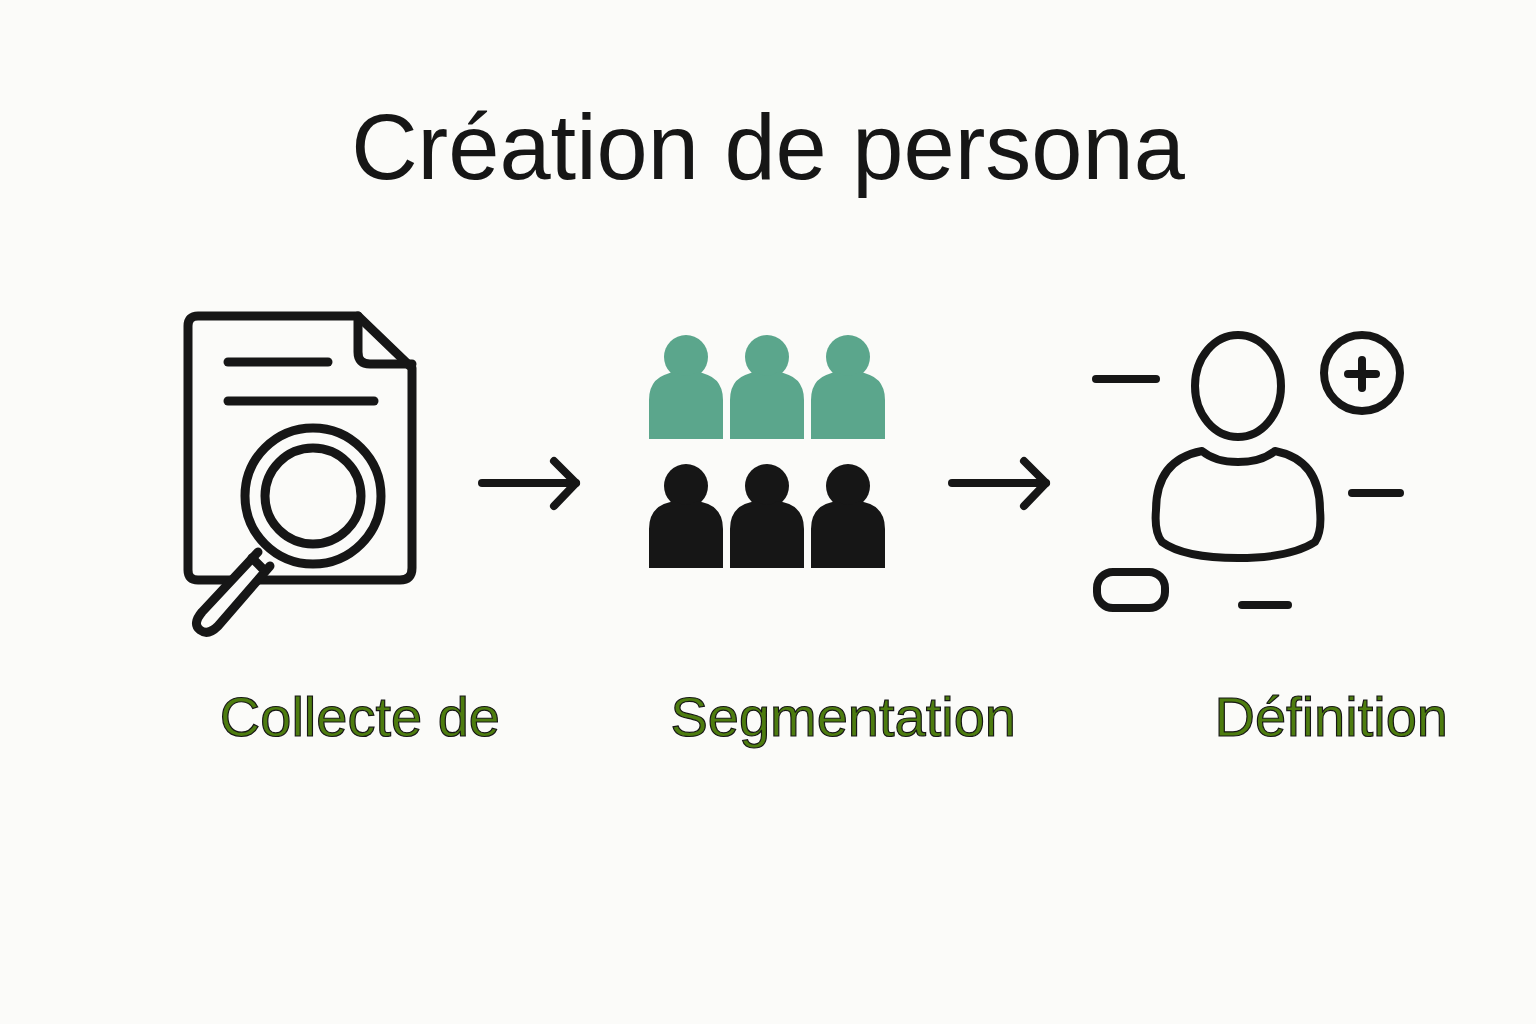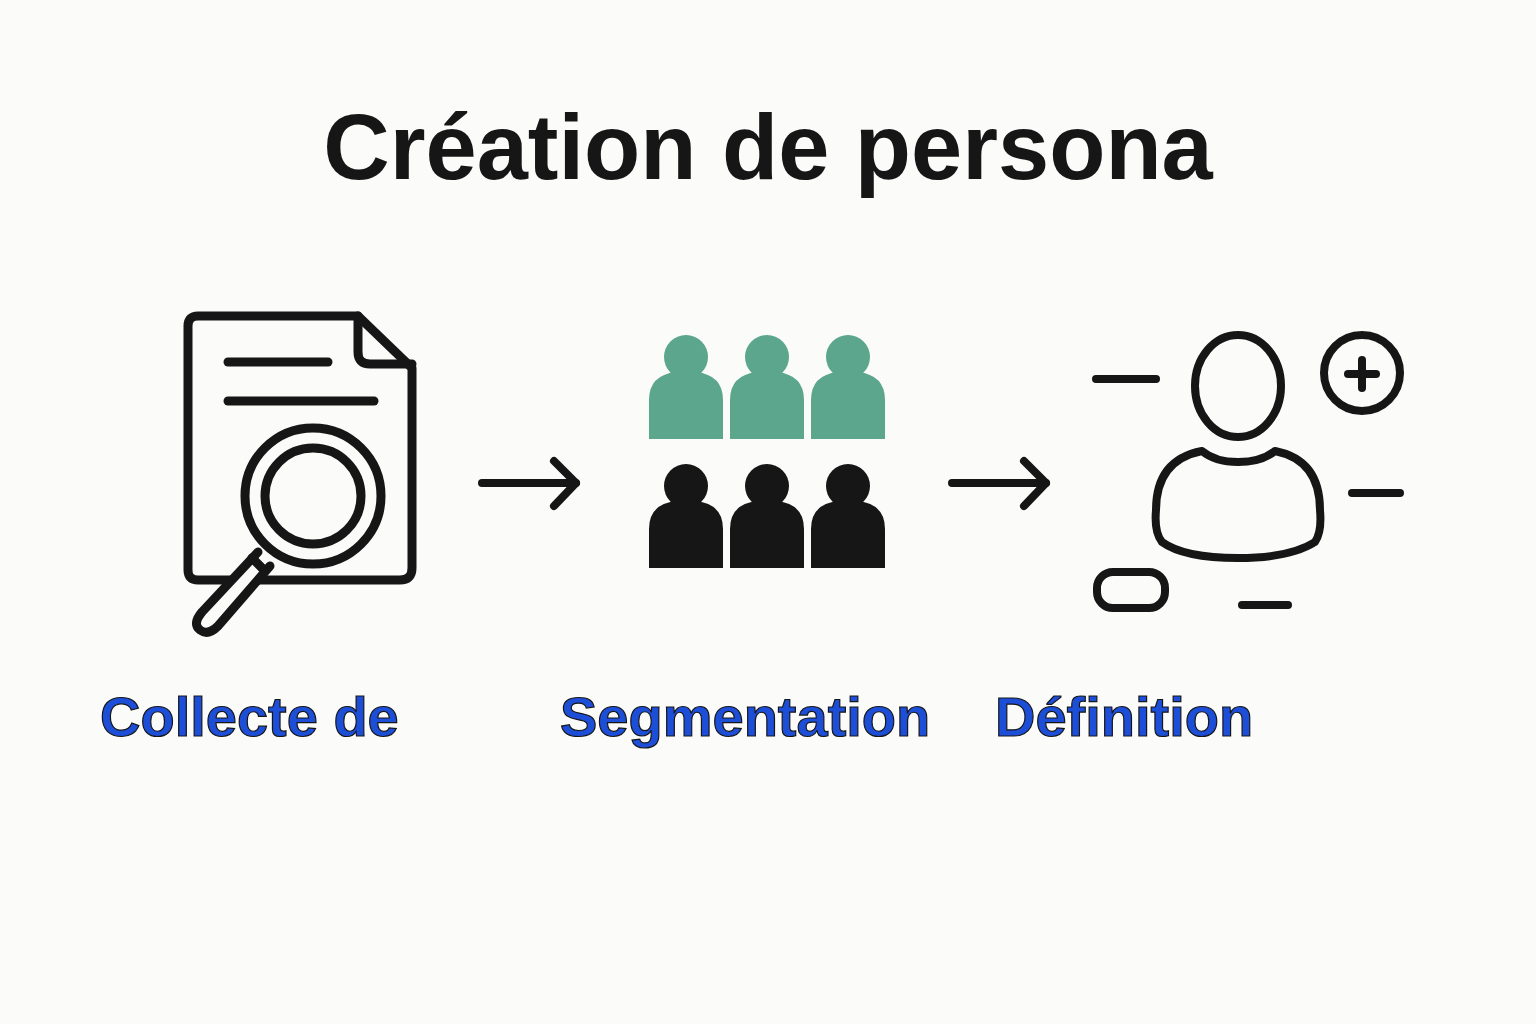--- a/index.html
+++ b/index.html
@@ -5,27 +5,27 @@
   html, body { margin: 0; padding: 0; }
   body {
     width: 1536px; height: 1024px; overflow: hidden;
     background: #fbfbf9;
     font-family: "Liberation Sans", "DejaVu Sans", sans-serif;
     color: #1a1a1a;
     position: relative;
   }
   .title {
     position: absolute; left: 0; top: 92px; width: 1536px;
-    text-align: center; font-size: 92px; font-weight: bold;
+    text-align: center; font-size: 92px; font-weight: normal;
     letter-spacing: 0px; line-height: 110px; color: #161616;
   }
   .icon { position: absolute; }
   .label {
-    position: absolute; text-align: left;
-    font-size: 56px; font-weight: bold; line-height: 74px; color: #1d4ed8;
+    position: absolute; text-align: right;
+    font-size: 56px; font-weight: normal; line-height: 74px; color: #4d7c0f;
     -webkit-text-stroke: 1.2px #161616;
   }
 </style>
 </head>
 <body>
 
 <div class="title">Création de persona</div>
 
 <svg class="icon" style="left:170px; top:300px;" width="260" height="340" viewBox="0 0 260 340">
   <g fill="none" stroke="#161616" stroke-width="9" stroke-linecap="round" stroke-linejoin="round">
@@ -84,19 +84,19 @@
     <line x1="272" y1="173" x2="320" y2="173"></line>
     <rect x="17" y="252" width="68" height="36" rx="16"></rect>
     <line x1="162" y1="285" x2="208" y2="285"></line>
   </g>
 </svg>
 
 <div class="label" style="left:100px; top:680px; width:400px;">
   <div>Collecte de</div>
 </div>
 
-<div class="label" style="left:560px; top:680px; width:430px;">
+<div class="label" style="left:586px; top:680px; width:430px;">
   <div>Segmentation</div>
 </div>
 
-<div class="label" style="left:995px; top:680px; width:400px;">
+<div class="label" style="left:1048px; top:680px; width:400px;">
   <div>Définition</div>
 </div>
 
 </body></html>

